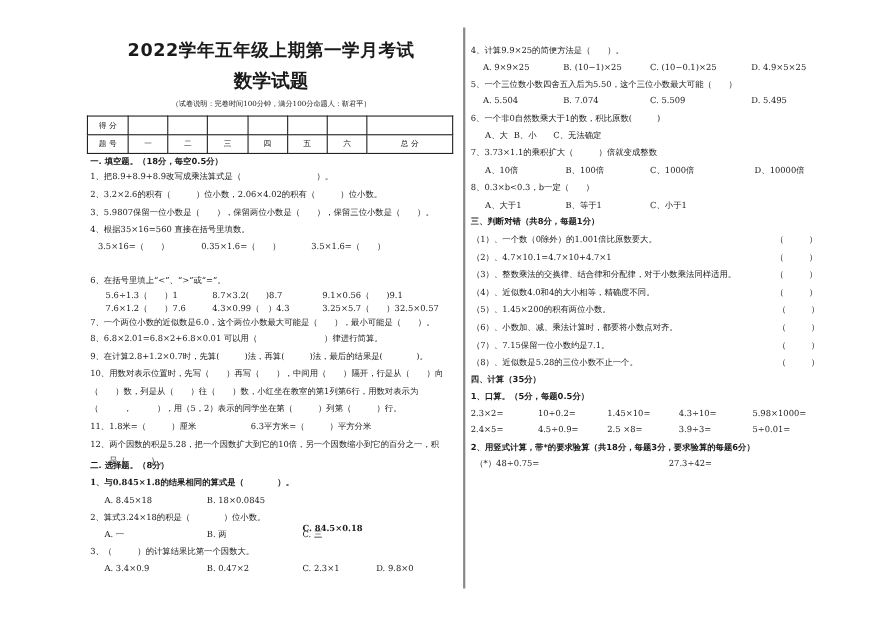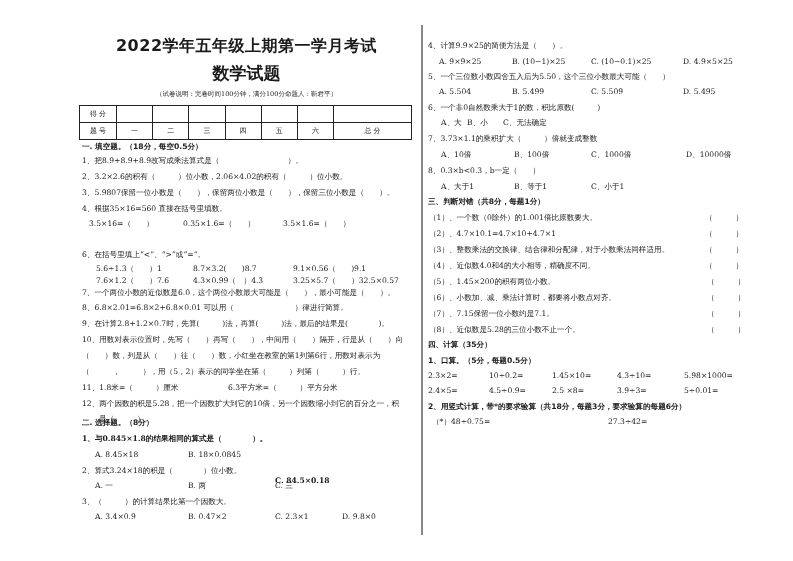--- a/index.html
+++ b/index.html
@@ -96,21 +96,21 @@
 
   <div class="divider"></div>
 
   <div class="abs line" style="left:428px; top:41px;">4、计算9.9×25的简便方法是（　　）。</div>
   <div class="abs line" style="left:439px; top:57px;">A. 9×9×25</div>
   <div class="abs line" style="left:512px; top:57px;">B. (10−1)×25</div>
   <div class="abs line" style="left:591px; top:57px;">C. (10−0.1)×25</div>
   <div class="abs line" style="left:683px; top:57px;">D. 4.9×5×25</div>
   <div class="abs line" style="left:428px; top:72px;">5、一个三位数小数四舍五入后为5.50，这个三位小数最大可能（　　）</div>
   <div class="abs line" style="left:439px; top:87px;">A. 5.504</div>
-  <div class="abs line" style="left:512px; top:87px;">B. 5.499</div>
+  <div class="abs line" style="left:512px; top:87px;">B. 7.074</div>
   <div class="abs line" style="left:591px; top:87px;">C. 5.509</div>
   <div class="abs line" style="left:683px; top:87px;">D. 5.495</div>
   <div class="abs line" style="left:428px; top:103px;">6、一个非0自然数乘大于1的数，积比原数(　　　)</div>
   <div class="abs line" style="left:441px; top:118px;">A、大</div>
   <div class="abs line" style="left:467px; top:118px;">B、小</div>
   <div class="abs line" style="left:503px; top:118px;">C、无法确定</div>
   <div class="abs line" style="left:428px; top:134px;">7、3.73×1.1的乘积扩大（　　　）倍就变成整数</div>
   <div class="abs line" style="left:441px; top:150px;">A、10倍</div>
   <div class="abs line" style="left:514px; top:150px;">B、100倍</div>
   <div class="abs line" style="left:591px; top:150px;">C、1000倍</div>

